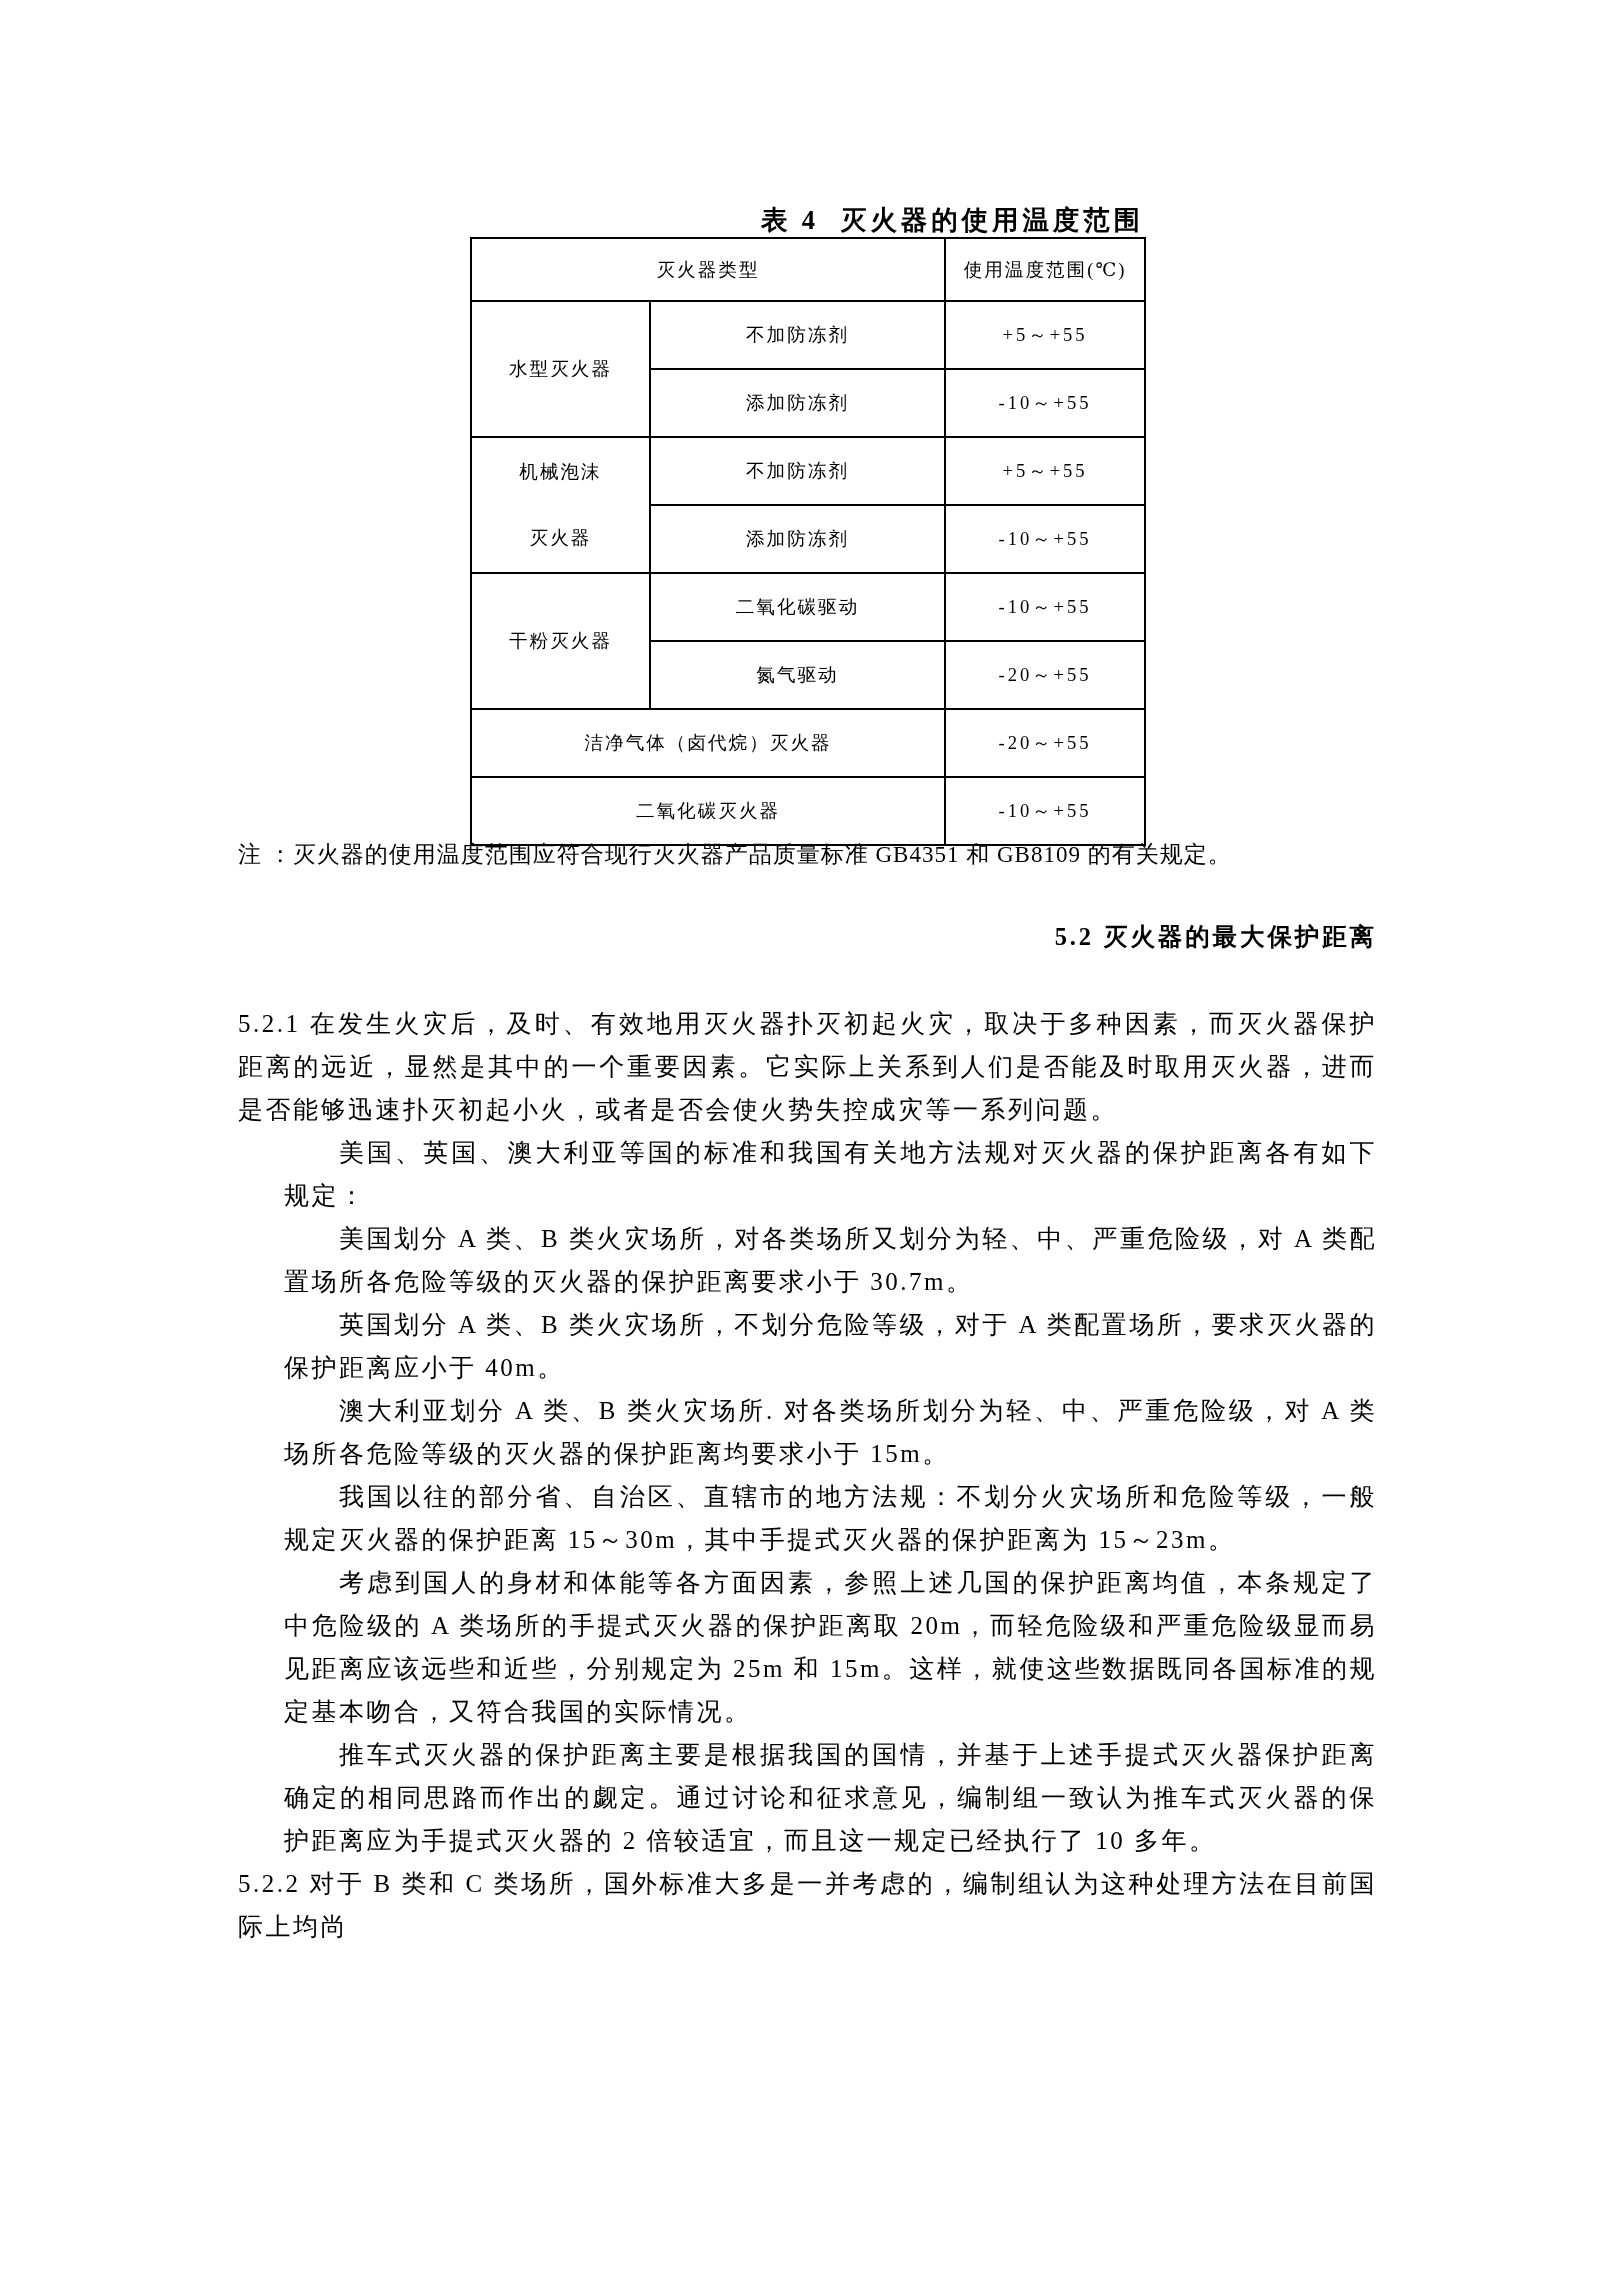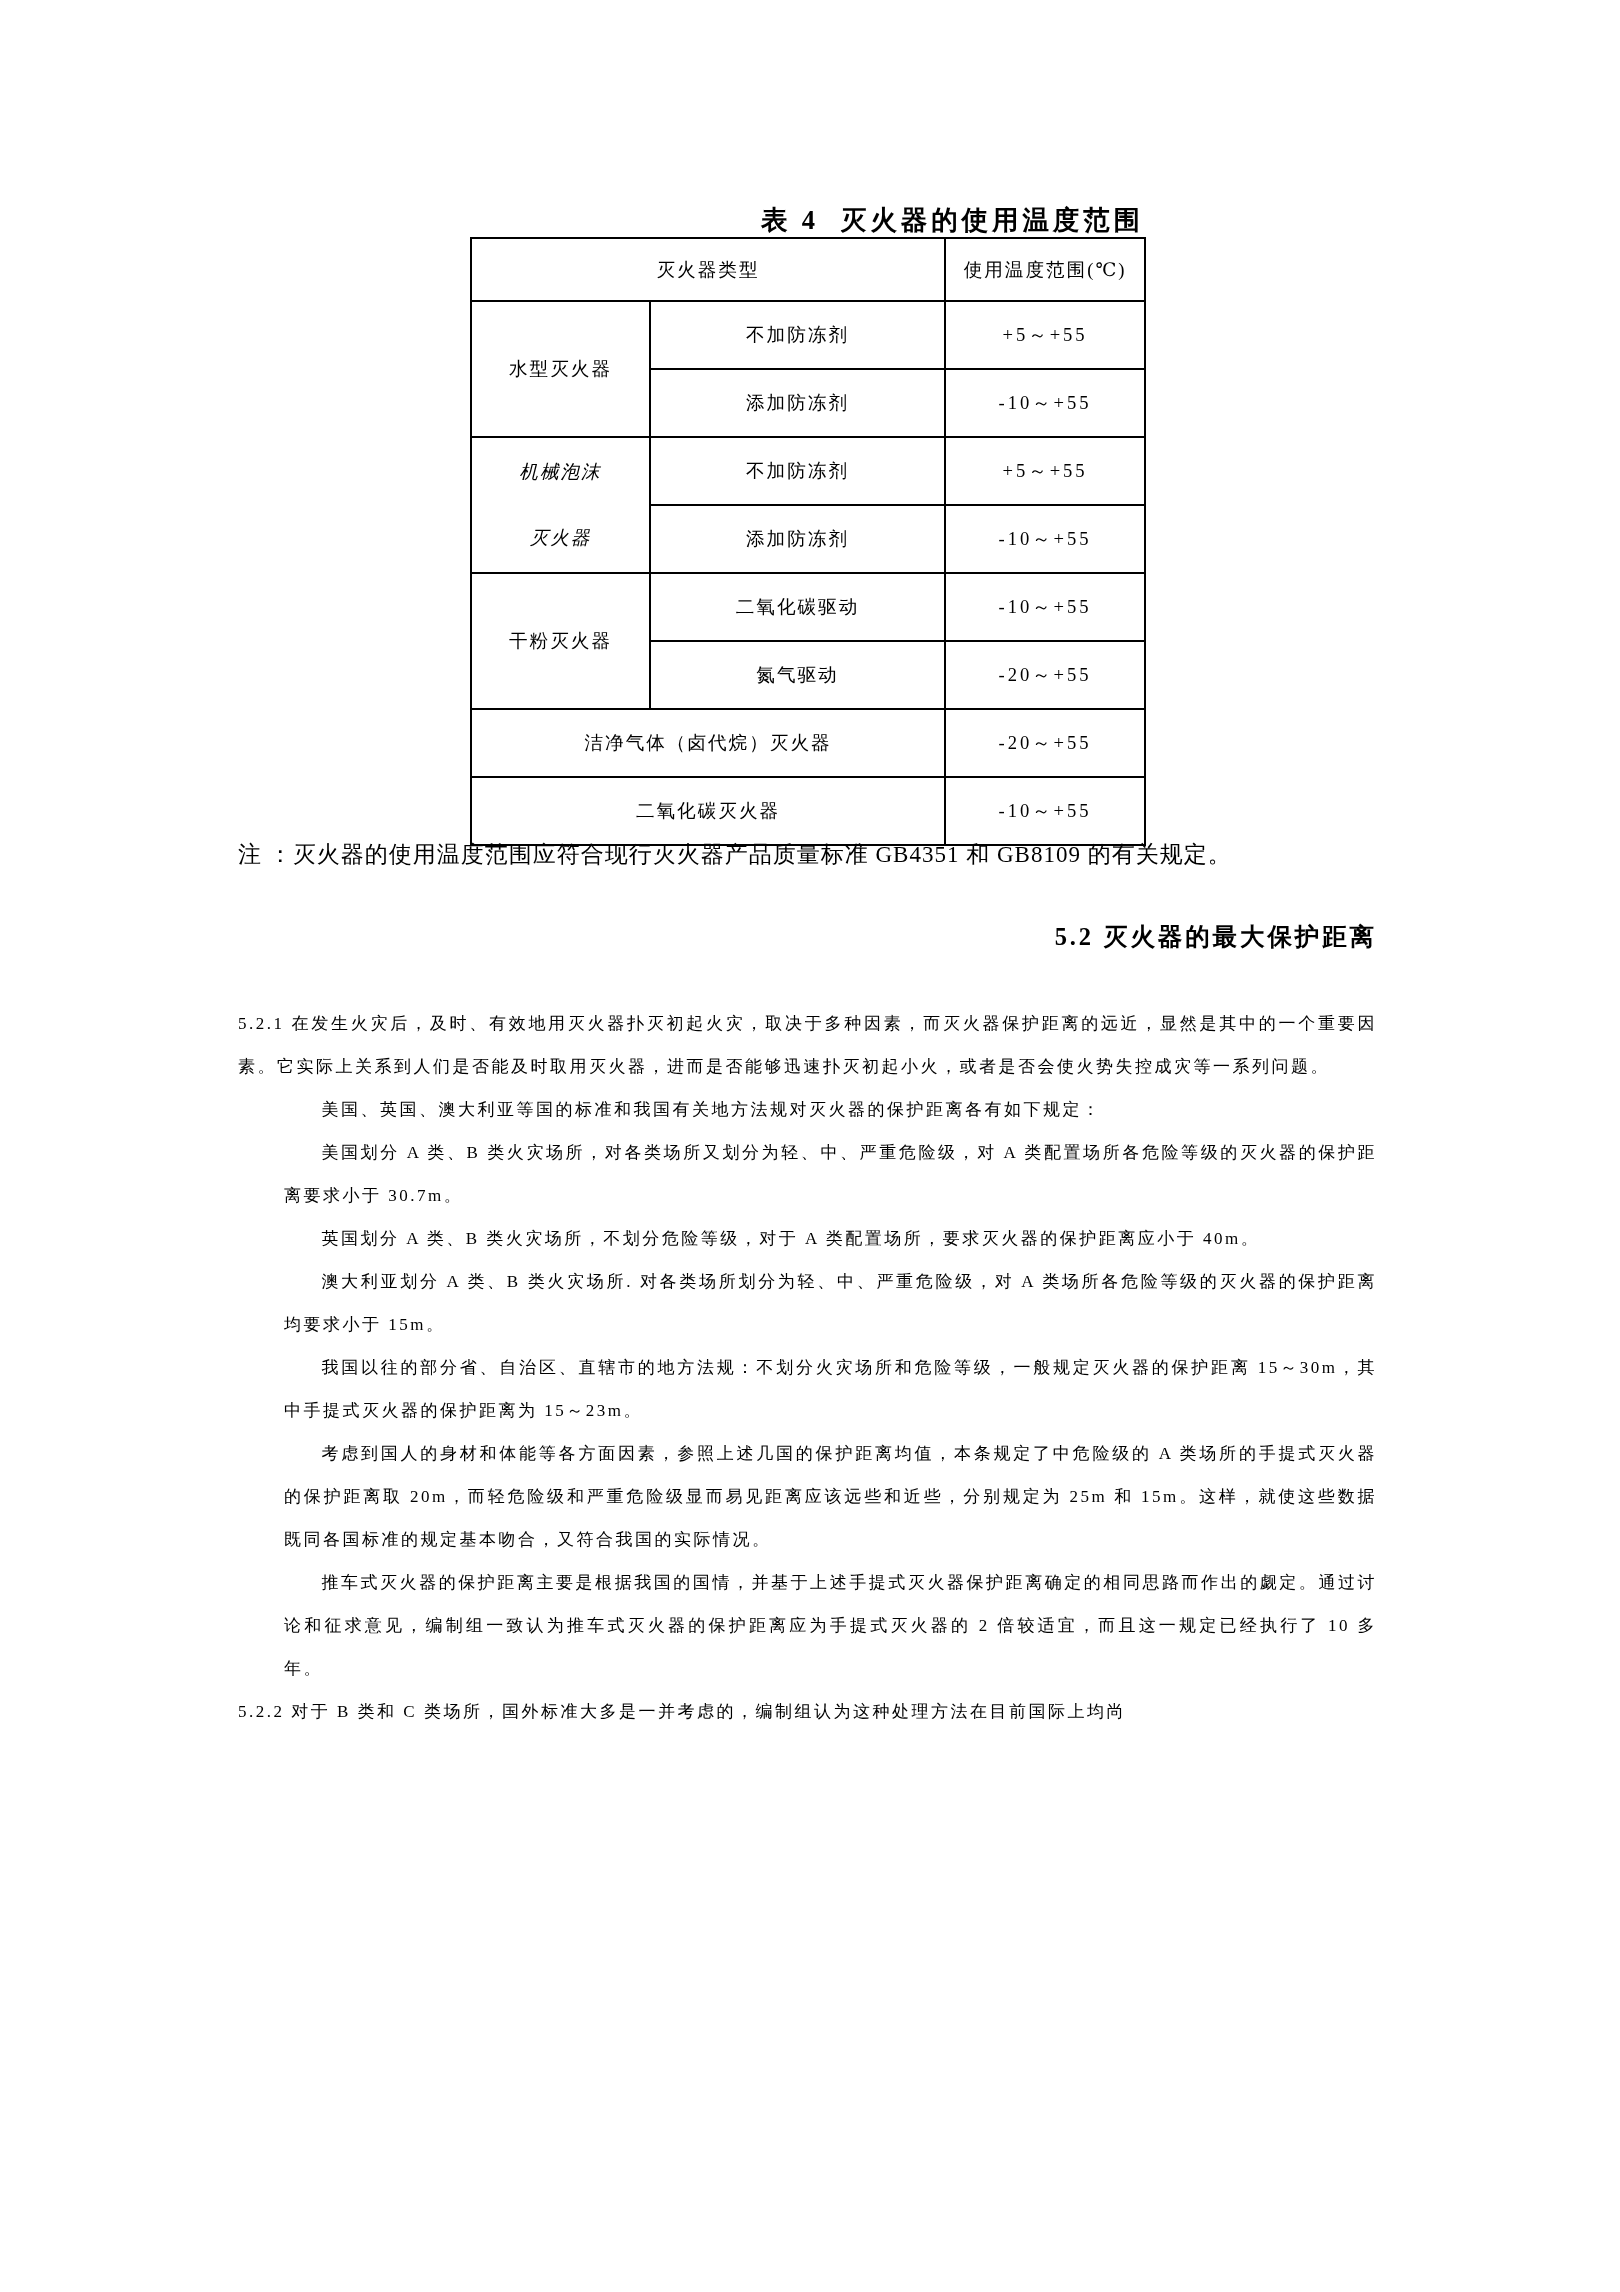--- a/index.html
+++ b/index.html
@@ -44,21 +44,21 @@
     text-align: center;
     vertical-align: middle;
     font-size: 18.6px;
     letter-spacing: 2px;
     padding: 0;
     margin-top: 8px;
   }
   table.ext-table tr.hrow td { height: 61px; }
   table.ext-table tr.brow td { height: 66px; }
   table.ext-table td.range { letter-spacing: 2.9px; }
-  td.twoline { padding: 0; font-style: italic; }
+  td.twoline { padding: 0; }
   td.twoline div {
     height: 66px;
     display: flex;
     align-items: center;
     justify-content: center;
   }
 
   
   .table-note {
     position: absolute;
@@ -80,21 +80,21 @@
     font-weight: bold;
     letter-spacing: 2.9px;
   }
 
   
   .body-text {
     position: absolute;
     left: 238px;
     top: 1002px;
     width: 1139px;
-    font-size: 17px;
+    font-size: 25px;
     line-height: 43px;
     letter-spacing: 2.5px;
     text-align: justify;
   }
   .body-text p { margin: 0; }
   .body-text p.ind { text-indent: 2.2em; margin-left: 46px; }
 </style>
 </head>
 <body>
 

